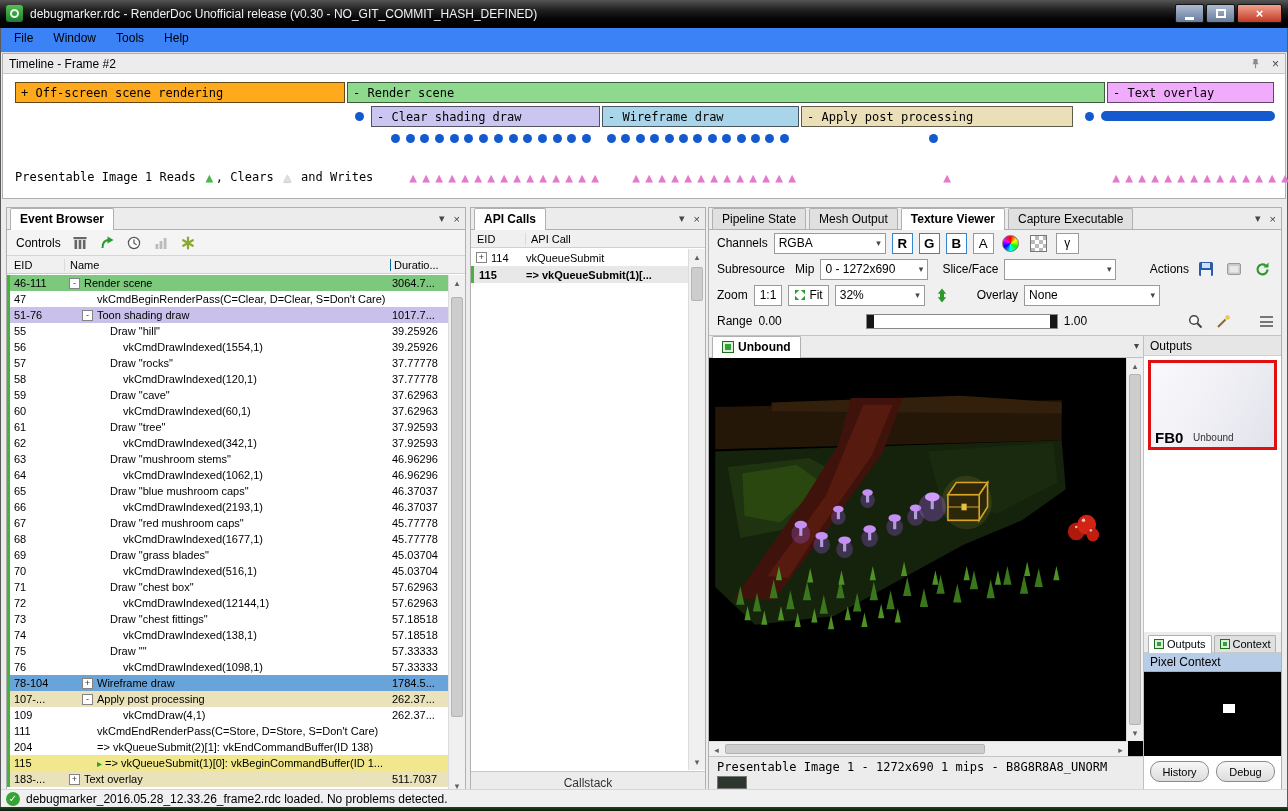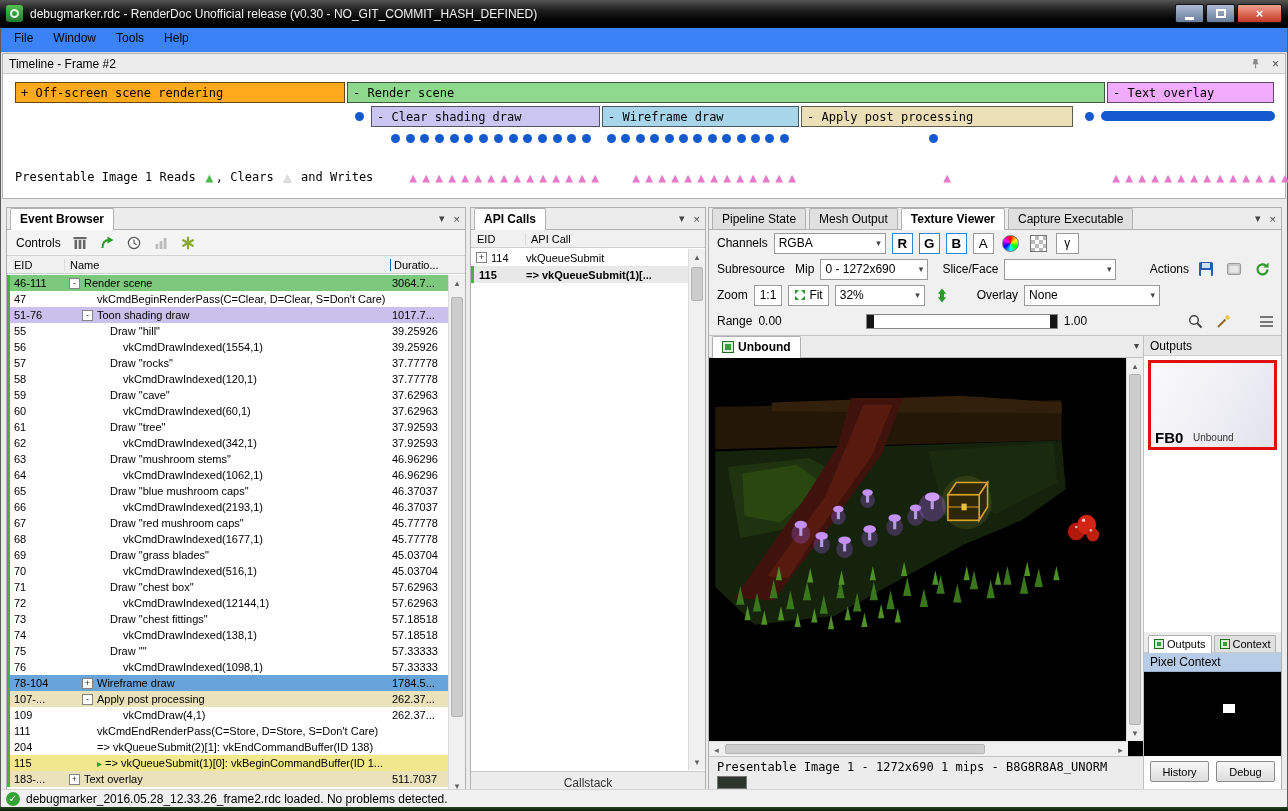--- a/index.html
+++ b/index.html
@@ -151,21 +151,21 @@
 #fb-sub{position:absolute;left:42px;bottom:4px;font-size:10px;color:#333}
 #sb-spacer{flex:1}
 #io-tabs{height:21px;display:flex;align-items:flex-end;padding-left:2px;border-bottom:1px solid #c8c8c8;background:#ececec}
 .io-tab{display:flex;align-items:center;padding:2px 5px;border:1px solid #b0b0b0;border-bottom:none;background:#e0e0e0;font-size:11px;margin-left:2px;border-radius:2px 2px 0 0}
 .io-tab.active{background:#fff;margin-bottom:-1px;padding-bottom:3px}
 .io-tab .gicon{width:10px;height:10px;margin-right:3px}
 #pixel-header{height:19px;background:#b7cce6;border-bottom:1px solid #9ab0cc;display:flex;align-items:center;padding-left:6px}
 #pixel-canvas{height:84px;background:#000;position:relative}
 #pixel-dot{position:absolute;left:58%;top:38%;width:12px;height:9px;background:#fff}
 #pixel-btns{display:flex;gap:7px;padding:5px 6px 12px 6px}
-.pbtn{flex:1;height:21px;background:linear-gradient(#f7f7f7,#dddddd);border:1px solid #8a8a8a;border-radius:2px;
+.pbtn{flex:1;height:21px;background:linear-gradient(#f7f7f7,#dddddd);border:1px solid #8a8a8a;border-radius:10px;
   display:flex;align-items:center;justify-content:center;font-size:11px}
 
 
 #statusbar{position:absolute;top:789px;left:1px;right:1px;height:18px;background:#f0f0f0;display:flex;align-items:center;gap:6px;padding:0 5px;border-top:1px solid #d6d6d6}
 .check-icon{width:14px;height:14px;border-radius:50%;background:#35a435;color:#fff;font-size:10px;display:flex;align-items:center;justify-content:center;flex-shrink:0}
 #window-bottom{position:absolute;bottom:0;left:0;right:0;height:4px;background:linear-gradient(#24421f,#0b1d0b)}
 </style>
 </head>
 <body>
 

